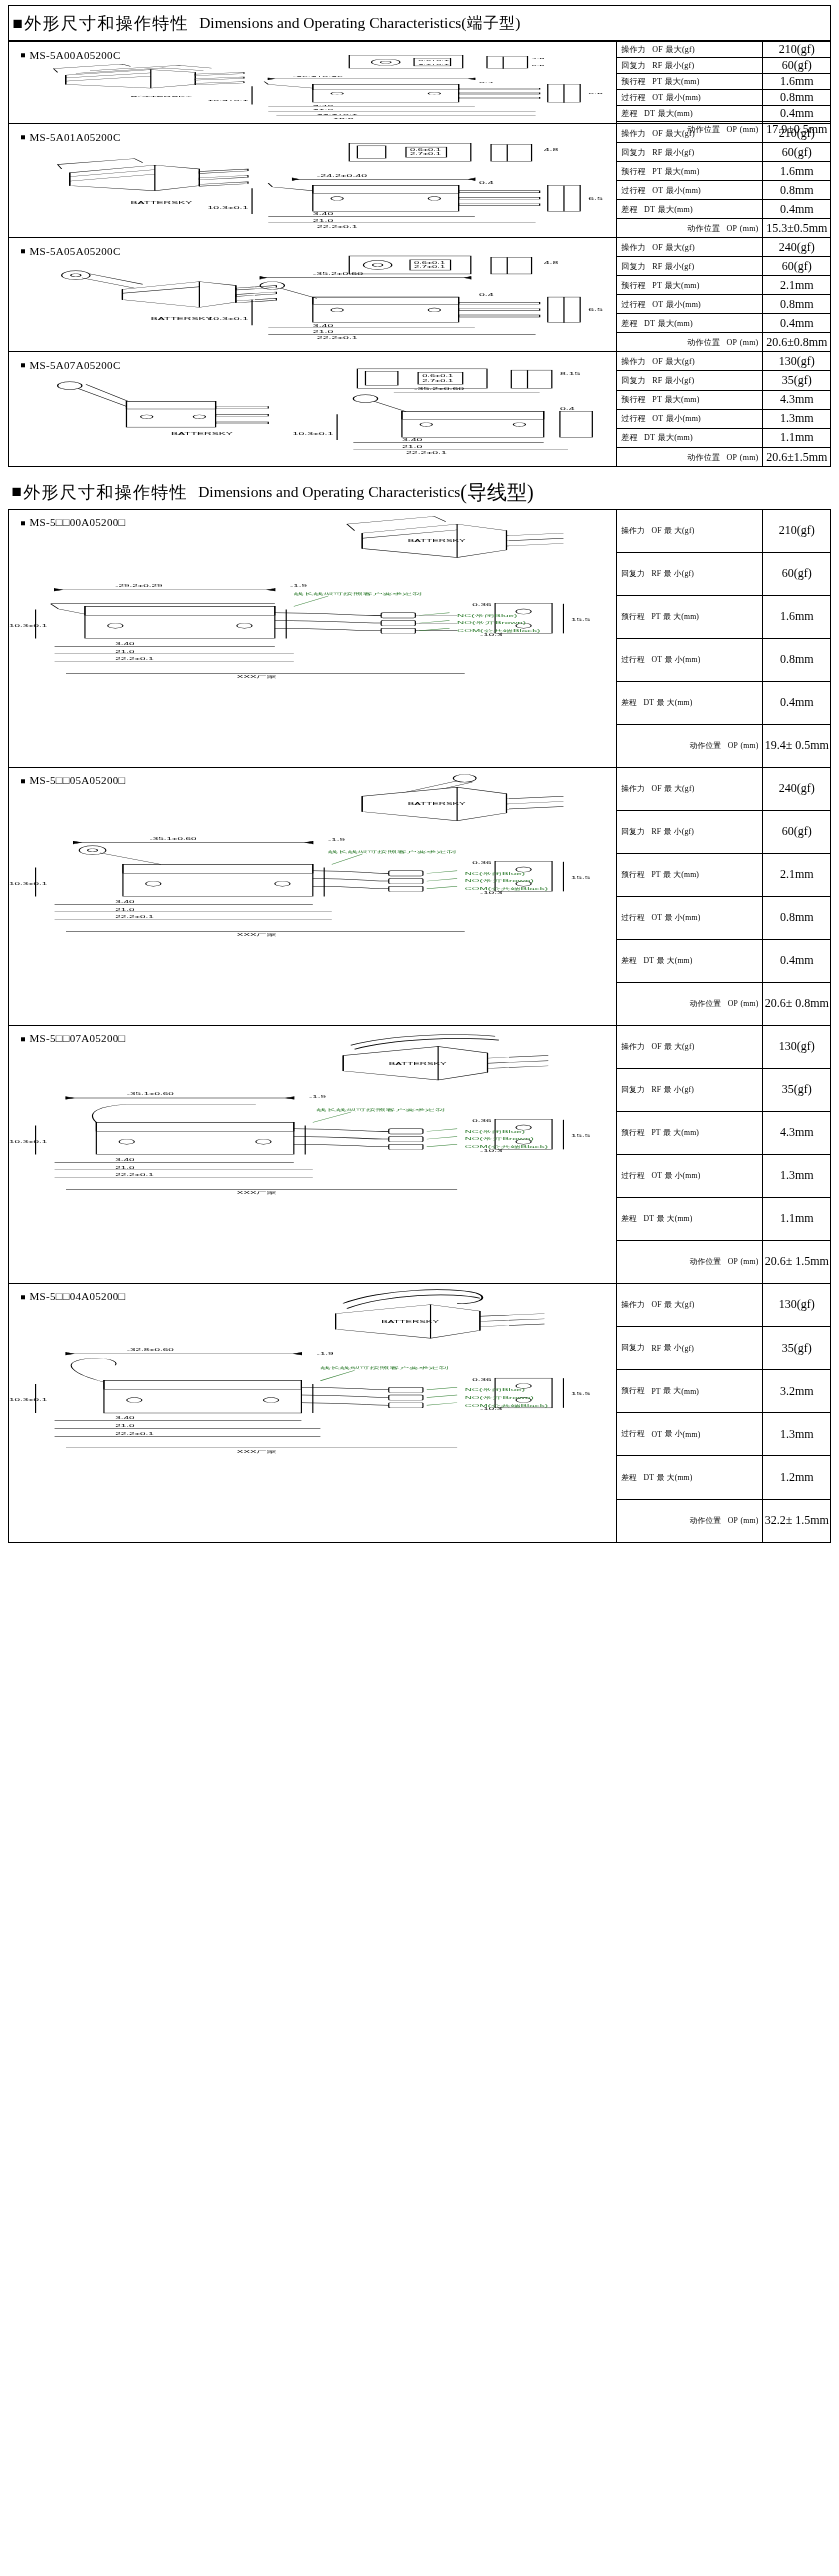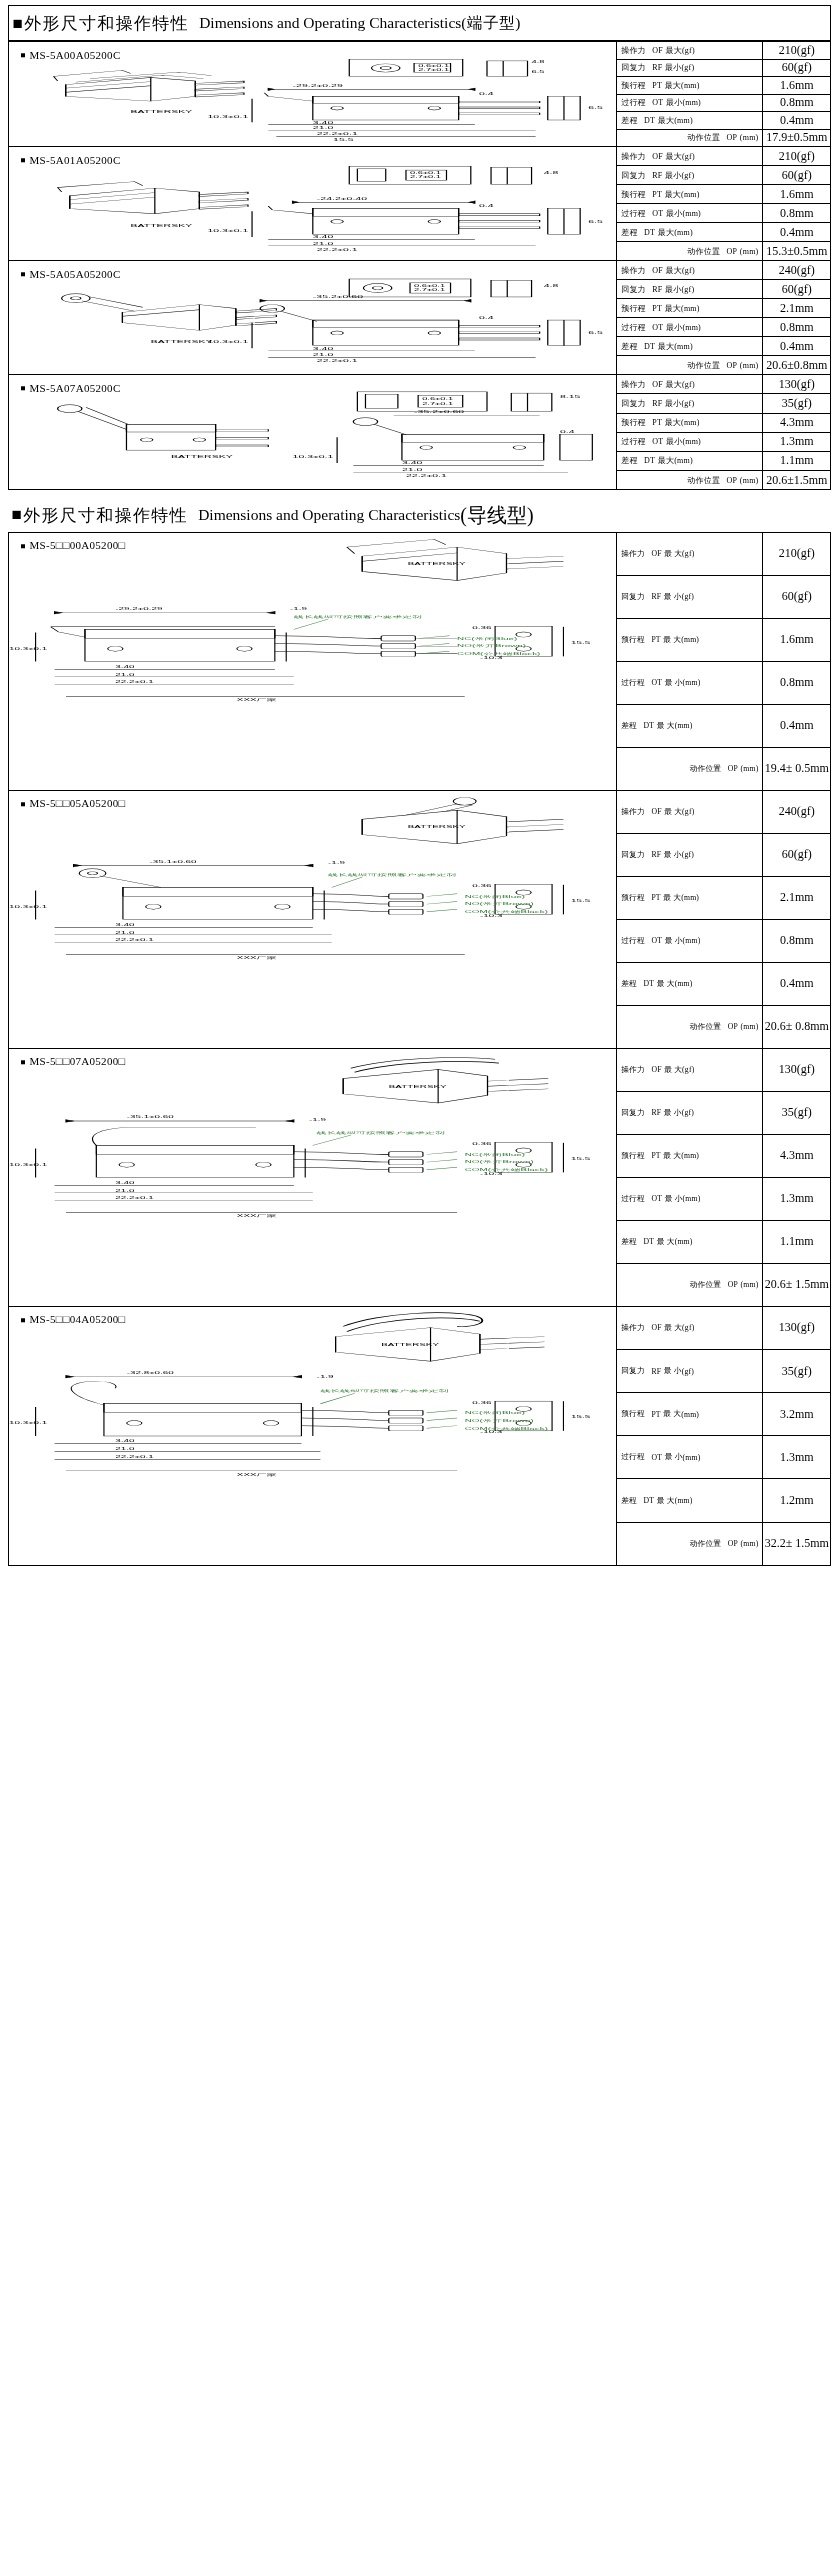--- a/index.html
+++ b/index.html
@@ -107,21 +107,21 @@
 
   <div class="sec-head">
     <span class="sq">■</span>
     <span class="cn">外形尺寸和操作特性</span>
     <span class="en">Dimensions and Operating Characteristics</span>
     <span class="cn2">(端子型)</span>
   </div>
 
   <div class="group">
 
-    <div class="row" style="height:105px">
+    <div class="row" style="height:82px">
       <div class="leftcell">
         <div class="model">
           <span class="sq">■</span><span>MS-5A00A05200C</span>
         </div>
         <div class="draw">
           <svg viewBox="0 0 300 176" preserveAspectRatio="none">
             <g stroke="#000" fill="none" stroke-width="0.6">
 
               <path d="M28 72 L70 60 L92 66 L92 92 L70 100 L28 92 Z" fill="#fff"></path>
               <path d="M28 72 L28 92 M70 60 L70 100 M92 66 L92 92"></path>

